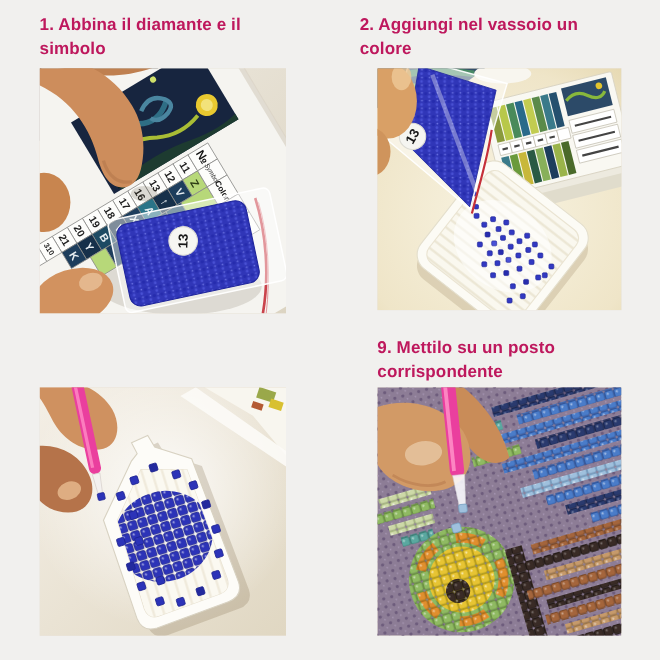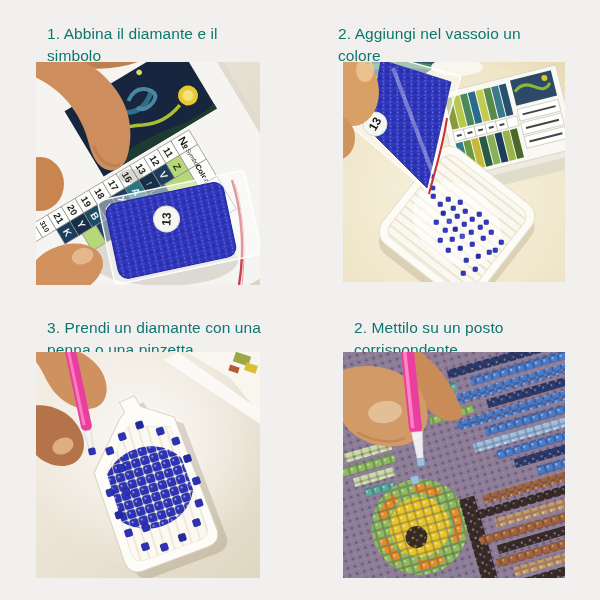--- a/index.html
+++ b/index.html
@@ -1,20 +1,20 @@
 <!DOCTYPE html>
 <html><head>
 <meta charset="utf-8">
 <style>
   html,body{margin:0;padding:0;}
   body{width:600px;height:600px;overflow:hidden;}
   .panel{position:relative;width:600px;height:600px;background:#f1f0ee;
          font-family:"Liberation Sans",sans-serif;}
-  .step-title{position:absolute;margin:11px;font-weight:normal;font-size:15.5px;
-              line-height:22px;color:#0f766e;letter-spacing:.1px;}
+  .step-title{position:absolute;margin:0;font-weight:bold;font-size:15.5px;
+              line-height:22px;color:#be185d;letter-spacing:.1px;}
   #t1{left:36px;top:12px;width:205px;}
   #t2{left:327px;top:12px;width:212px;}
   #t3{left:36px;top:306px;width:216px;}
   #t4{left:343px;top:306px;width:190px;}
   .photo{position:absolute;overflow:hidden;background:#e8e2d6;}
   #p1{left:36px;top:62px;width:224px;height:223px;}
   #p2{left:343px;top:62px;width:222px;height:220px;}
   #p3{left:36px;top:352px;width:224px;height:226px;}
   #p4{left:343px;top:352px;width:222px;height:226px;}
   svg{display:block;}
@@ -28,22 +28,21 @@
   .lgcode{font-size:8.5px;font-weight:bold;fill:#222;}
   .baglabel{font-size:12px;font-weight:bold;fill:#161616;}
 </style>
 </head>
 <body>
 
 <div class="panel">
 
   <h2 class="step-title" id="t1">1. Abbina il diamante e il simbolo</h2>
   <h2 class="step-title" id="t2">2. Aggiungi nel vassoio un colore</h2>
-  <h2 class="step-title" id="t3">3. Prendi un diamante con una penna o una pinzetta</h2>
-  <h2 class="step-title" id="t4">2. Mettilo su un posto corrispondente</h2>
+  <h2 class="step-title" id="t4">9. Mettilo su un posto corrispondente</h2>
 
   <div class="photo" id="p1">
   <svg width="224" height="223" viewBox="0 0 224 223">
     <defs>
       <linearGradient id="p1desk" x1="0" y1="0" x2="1" y2="1">
         <stop offset="0" stop-color="#efebe2"></stop>
             <stop offset="1" stop-color="#dcd4c2"></stop>
       </linearGradient>
       <pattern id="p1bag" width="7" height="7" patternUnits="userSpaceOnUse">
         <rect width="7" height="7" fill="#3036b8"></rect>

